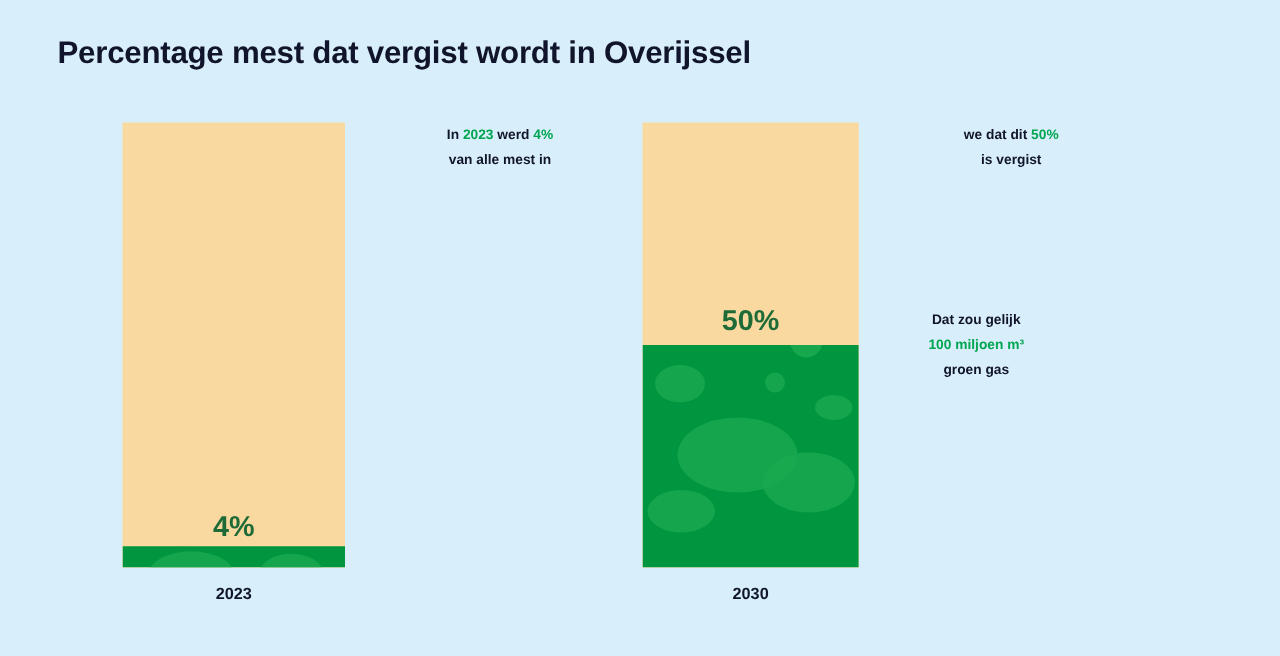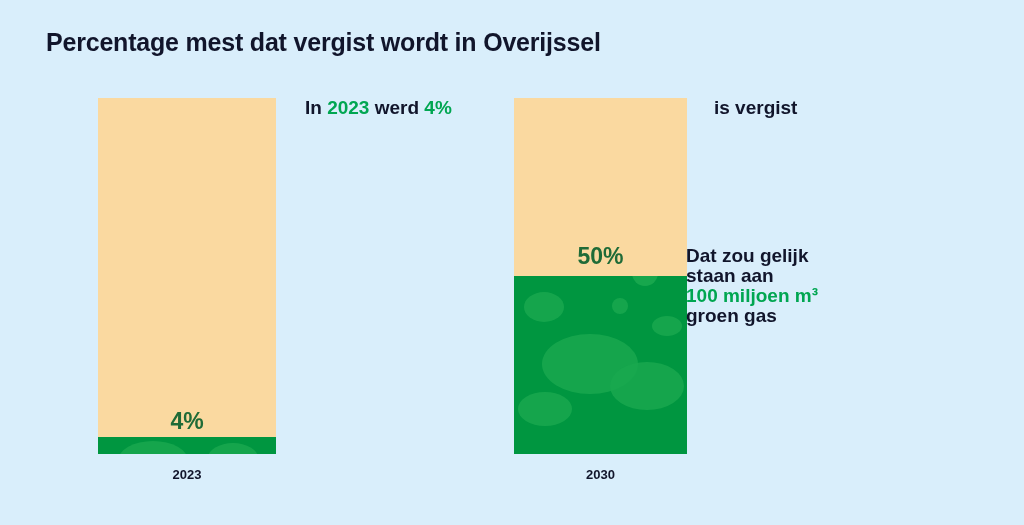--- a/index.html
+++ b/index.html
@@ -103,25 +103,26 @@
   }
   #label-2030 {
     left: 514px;
     width: 173px;
     top: 467px;
   }
 
   
   .note {
     position: absolute;
-    font-size: 19px;
+    font-size: 11px;
     line-height: 20px;
     font-weight: bold;
     color: #11152b;
     width: 190px;
+    text-align: center;
   }
   .note .hl {
     color: #00a651;
   }
   #note-2023 { left: 305px; top: 98px; }
   #note-2030-a { left: 714px; top: 98px; }
   #note-2030-b { left: 686px; top: 246px; }
 </style>
 </head>
 <body>
@@ -148,24 +149,25 @@
       <div class="bubble" style="width:16px;height:16px;left:98px;top:22px;"></div>
       <div class="bubble" style="width:54px;height:34px;left:4px;top:116px;"></div>
       <div class="bubble" style="width:30px;height:20px;left:138px;top:40px;"></div>
     </div>
   </div>
   <div class="bar-value" id="value-2030">50%</div>
   <div class="bar-label" id="label-2030">2030</div>
 
   <div class="note" id="note-2023">
       <div><span>In </span><span class="hl">2023</span><span> werd </span><span class="hl">4%</span></div>
+      <div><span>van alle mest in</span></div>
     </div>
   <div class="note" id="note-2030-a">
+      <div><span>we dat dit </span><span class="hl">50%</span></div>
       <div><span>is vergist</span></div>
     </div>
   <div class="note" id="note-2030-b">
       <div><span>Dat zou gelijk</span></div>
-      <div><span>staan aan</span></div>
       <div><span class="hl">100 miljoen m³</span></div>
       <div><span>groen gas</span></div>
     </div>
 
 </div>
 
 </body></html>

